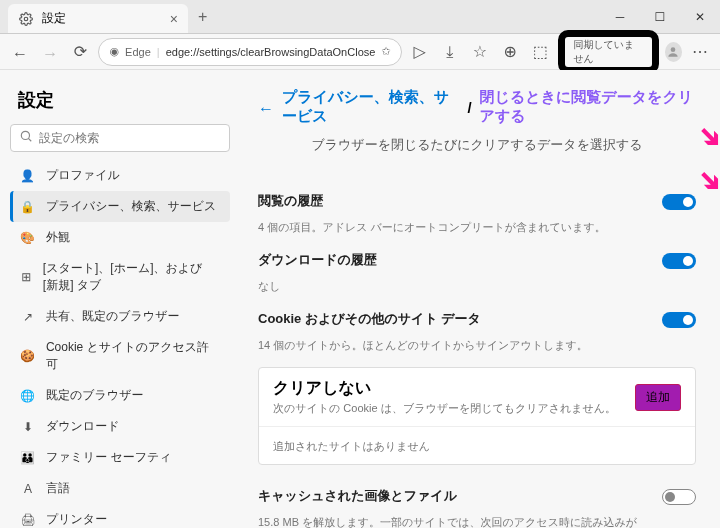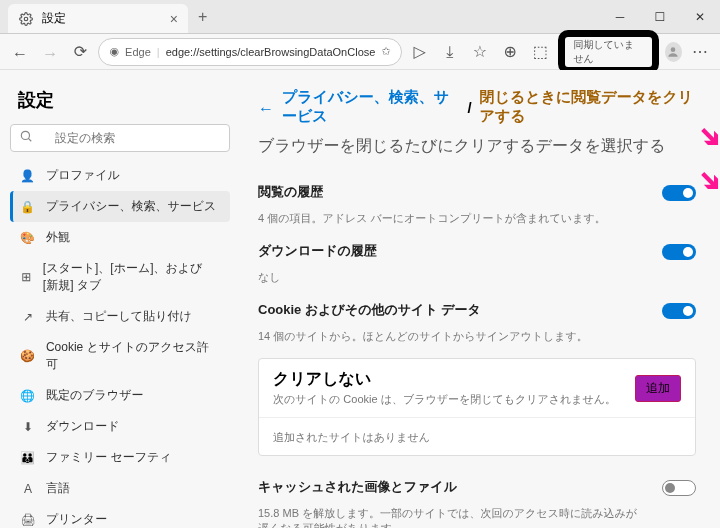--- a/index.html
+++ b/index.html
@@ -15,32 +15,32 @@
 .toolbar { height: 36px; background: #f7f7f7; display: flex; align-items: center; padding: 0 8px; gap: 6px; border-bottom: 1px solid #e0e0e0; }
 .tbtn { width: 28px; height: 28px; display: flex; align-items: center; justify-content: center; color: #555; border-radius: 4px; }
 .addrbar { flex: 1; display: flex; align-items: center; height: 28px; border: 1px solid #ccc; border-radius: 14px; padding: 0 10px; gap: 6px; background: #fff; font-size: 11px; color: #666; }
 .addr-url { color: #333; }
 .sync-badge { border: 7px solid #000000; border-radius: 10px; padding: 1px 8px; font-size: 10px; color: #555; }
 .avatar { width: 20px; height: 20px; border-radius: 50%; background: #ddd; display: flex; align-items: center; justify-content: center; }
 
 .content { display: flex; height: calc(528px - 70px); }
 .sidebar { width: 240px; padding: 14px 10px; overflow-y: auto; }
 .sidebar h1 { font-size: 18px; font-weight: 600; margin: 4px 0 12px 8px; }
-.search { display: flex; align-items: center; border: 1px solid #ccc; border-radius: 4px; padding: 4px 8px; gap: 22px; margin-bottom: 8px; background: #fff; }
+.search { display: flex; align-items: center; border: 1px solid #ccc; border-radius: 4px; padding: 4px 8px; gap: 6px; margin-bottom: 8px; background: #fff; }
 .search input { border: none; outline: none; font-size: 12px; flex: 1; background: transparent; }
 .sbitem { display: flex; align-items: center; gap: 10px; padding: 7px 10px; font-size: 12px; color: #333; border-radius: 4px; cursor: pointer; }
 .sbitem.active { background: #eaeaea; border-left: 3px solid #0078d4; padding-left: 7px; }
 .sbicon { width: 16px; height: 16px; display: flex; align-items: center; justify-content: center; color: #555; }
 
 .main { flex: 1; padding: 18px 24px 18px 18px; overflow-y: auto; background: #f7f7f7; position: relative; }
 .breadcrumb { display: flex; align-items: center; gap: 8px; font-size: 15px; font-weight: 600; margin-bottom: 10px; }
 .bc-link { color: #0078d4; cursor: pointer; }
-.bc-cur { color: #a16207; }
+.bc-cur { color: #8b5cf6; }
 .bc-arrow { color: #0078d4; font-size: 16px; }
-.subhead { font-size: 16px; color: #555; margin-bottom: 18px; }
+.subhead { font-size: 13px; color: #555; margin-bottom: 30px; text-align: center; }
 
 .sect { display: flex; align-items: flex-start; padding: 8px 0; gap: 21px; }
 .sect-txt { flex: 1; }
 .sect-title { font-size: 13px; font-weight: 600; color: #222; }
 .sect-desc { font-size: 11px; color: #777; margin-top: 10px; }
 
 .toggle { width: 34px; height: 16px; border-radius: 8px; position: relative; cursor: pointer; flex-shrink: 0; margin-top: 2px; }
 .toggle.on { background: #0078d4; }
 .toggle.off { background: #fff; border: 1px solid #888; }
 .toggle::after { content: ""; position: absolute; width: 10px; height: 10px; border-radius: 50%; top: 3px; }
@@ -128,21 +128,21 @@
         <div class="sbitem">
           <span class="sbicon">🎨</span>
           <span>外観</span>
         </div>
         <div class="sbitem">
           <span class="sbicon">⊞</span>
           <span>[スタート]、[ホーム]、および [新規] タブ</span>
         </div>
         <div class="sbitem">
           <span class="sbicon">↗</span>
-          <span>共有、コピーして貼り付け</span>
+          <span>共有、既定のブラウザー</span>
         </div>
         <div class="sbitem">
           <span class="sbicon">🍪</span>
           <span>Cookie とサイトのアクセス許可</span>
         </div>
         <div class="sbitem">
           <span class="sbicon">🌐</span>
           <span>既定のブラウザー</span>
         </div>
         <div class="sbitem">

